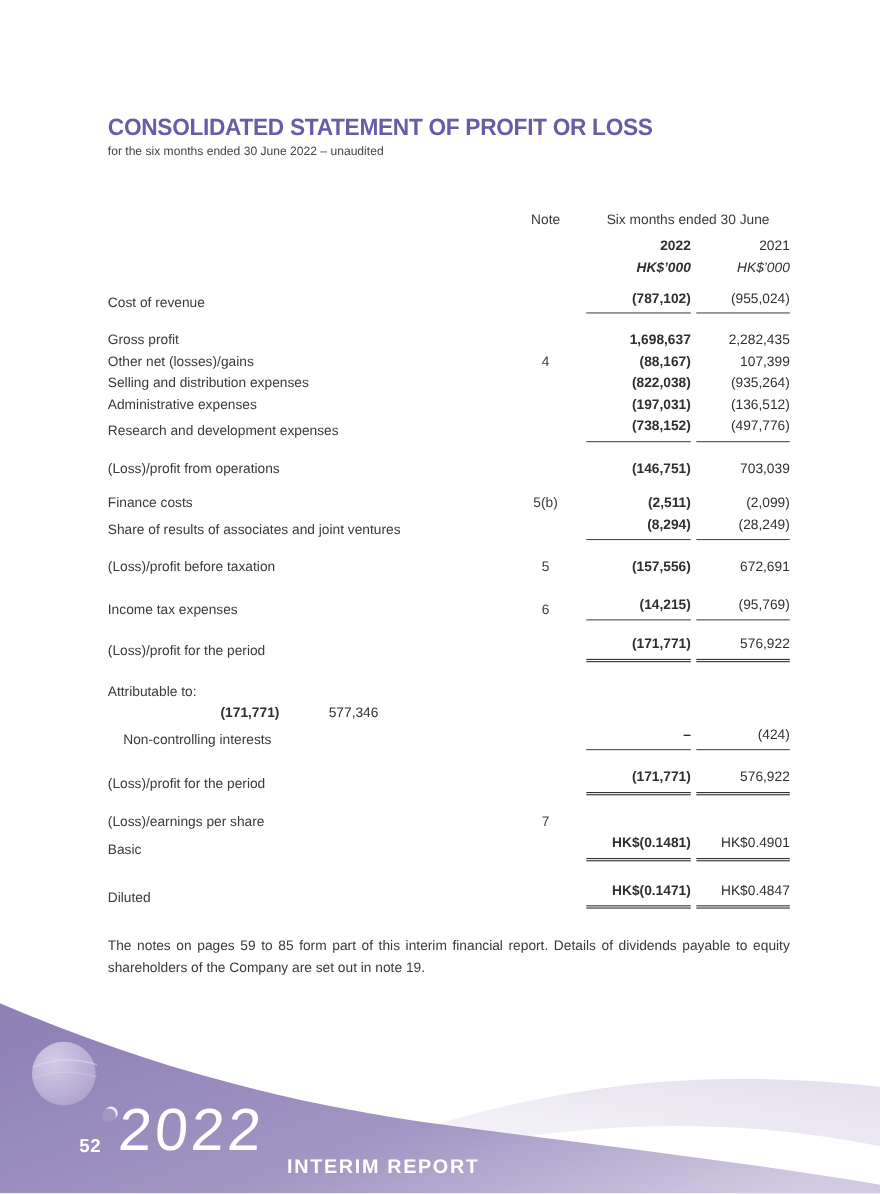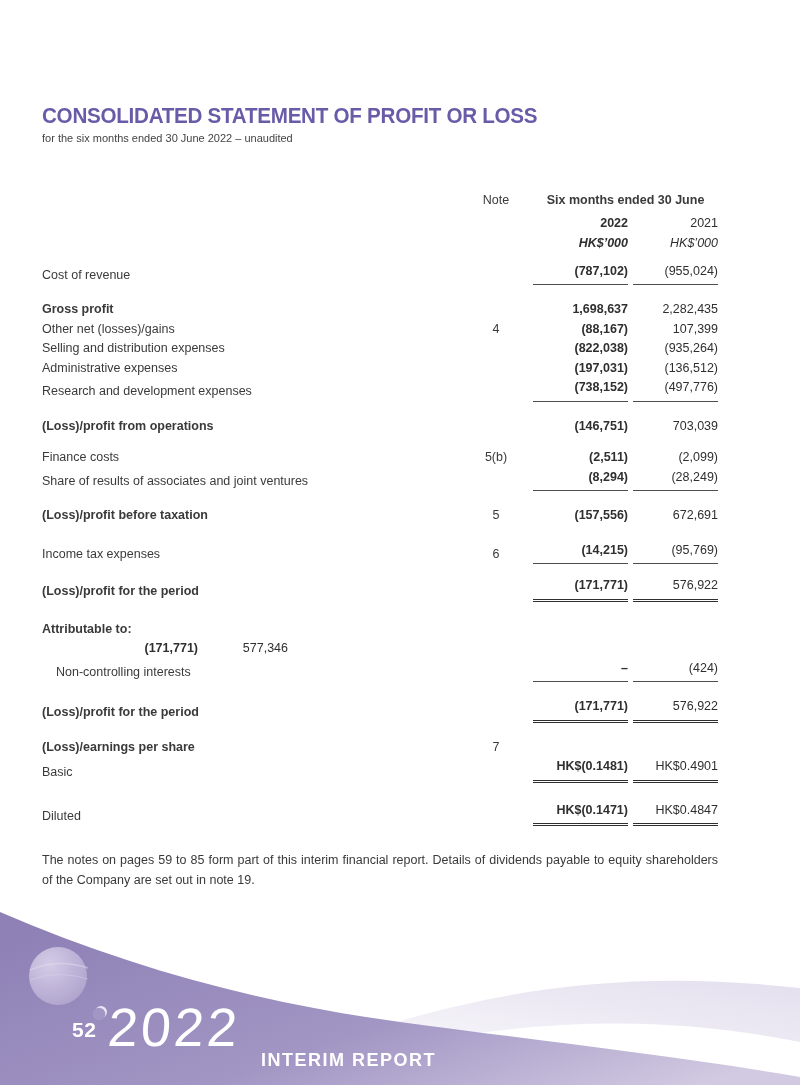--- a/index.html
+++ b/index.html
@@ -8,57 +8,57 @@
     --num:#2f2f2f;
     --rule:#4d4d4d;
   }
   *{box-sizing:border-box;}
   html,body{margin:0;padding:0;background:#e9e9e9;}
   .page{
     width:800px;height:1085px;position:relative;background:#ffffff;
     overflow:hidden;font-family:"Liberation Sans",sans-serif;color:var(--text);
     margin:0 auto;
   }
-  .content{padding:104px 82px 0 42px;}
+  .content{padding:104px 82px 0 98px;}
   h1.title{
     margin:0;color:var(--accent);font-size:21.5px;font-weight:bold;
     letter-spacing:-0.3px;transform:scaleX(0.96);transform-origin:left center;
     white-space:nowrap;
   }
   .subtitle{font-size:11px;color:#444;margin-top:3px;}
 
   .statement{margin-top:47px;font-size:12.5px;}
   .row{display:flex;align-items:flex-end;line-height:19.5px;}
   .c{flex:none;}
   .c.label{flex:1 1 auto;min-width:0;}
   .c.note{width:48px;text-align:center;}
   .c.v2022{width:95px;margin-left:13px;text-align:right;font-weight:bold;color:var(--num);}
   .c.v2021{width:85px;margin-left:5px;text-align:right;color:var(--num);}
   .c.span2{width:185px;margin-left:13px;text-align:center;}
-  .b{font-weight:bold;}
+  .b{font-weight:normal;}
   .ind{padding-left:14px;}
   .rule-s{border-bottom:1px solid var(--rule);padding-bottom:3px;}
   .rule-d{border-bottom:3px double var(--num);padding-bottom:3px;}
   .gap-sm{margin-top:12px;}
   .gap-md{margin-top:15px;}
   .gap-lg{margin-top:18px;}
   .hdr2{margin-top:3px;}
   .hdr3{margin-top:1px;font-style:italic;}
   .tbody{margin-top:8px;}
 
   .footnote{
     margin-top:25px;font-size:12.5px;line-height:19.5px;color:var(--text);
     text-align:justify;
   }
 
   .footer{position:absolute;left:0;bottom:0;width:800px;height:185px;}
   .footer svg{position:absolute;left:0;top:0;}
   .page-number{
-    position:absolute;left:72px;top:118px;color:#ffffff;
-    font-size:21px;font-weight:bold;letter-spacing:0.5px;
+    position:absolute;left:72px;top:132px;color:#ffffff;
+    font-size:17px;font-weight:bold;letter-spacing:0.5px;
   }
   .footer-year{
     position:absolute;left:108px;top:100px;color:#ffffff;
     font-size:54px;font-weight:100;letter-spacing:3px;line-height:1;
     transform:skewX(-4deg);
   }
   .footer-report{
     position:absolute;left:261px;top:150px;color:#ffffff;
     font-size:18px;font-weight:bold;letter-spacing:1.5px;
   }

